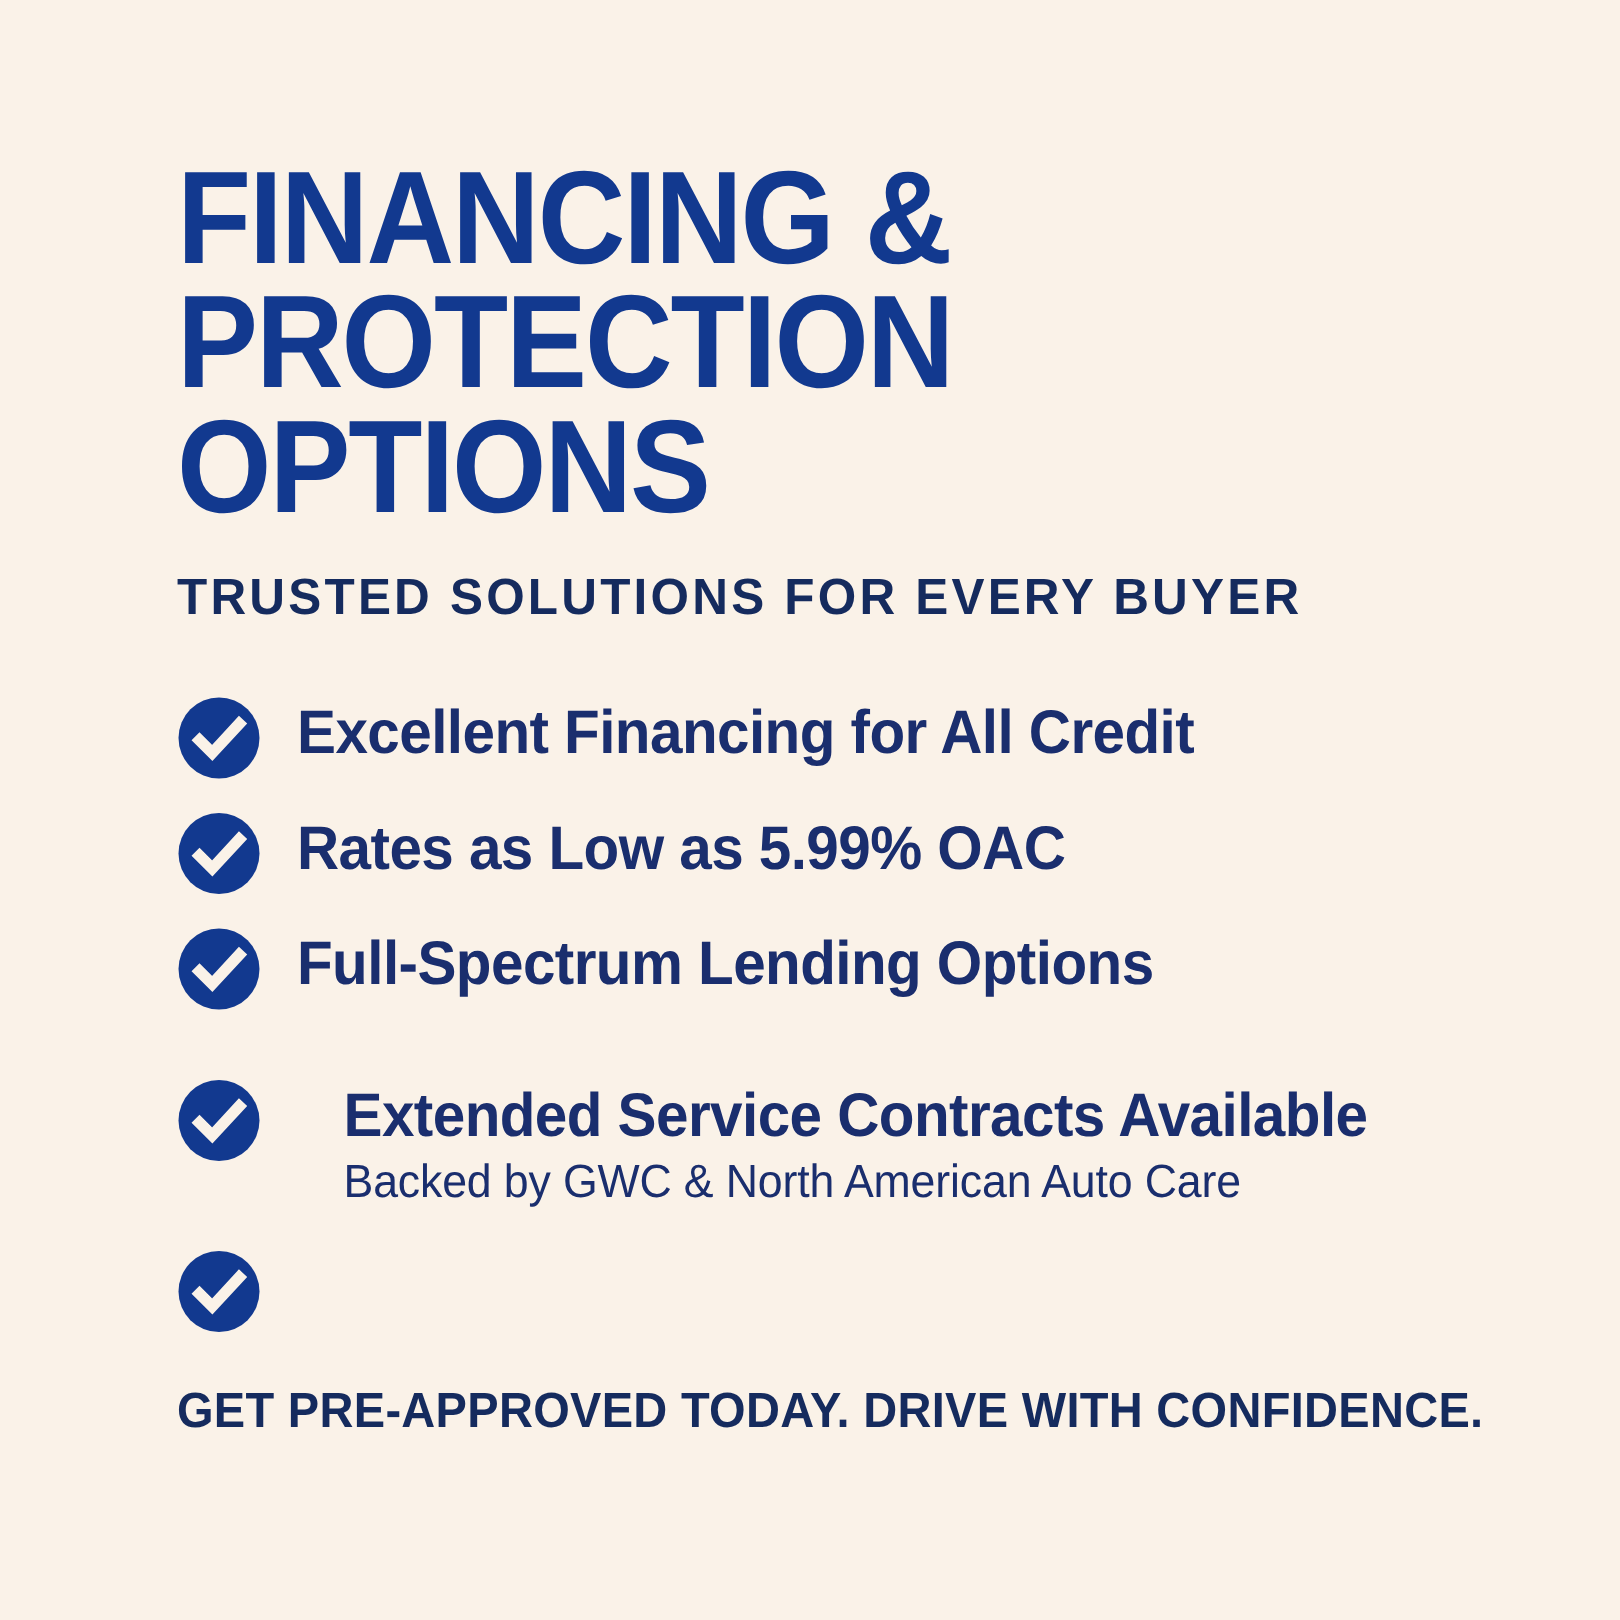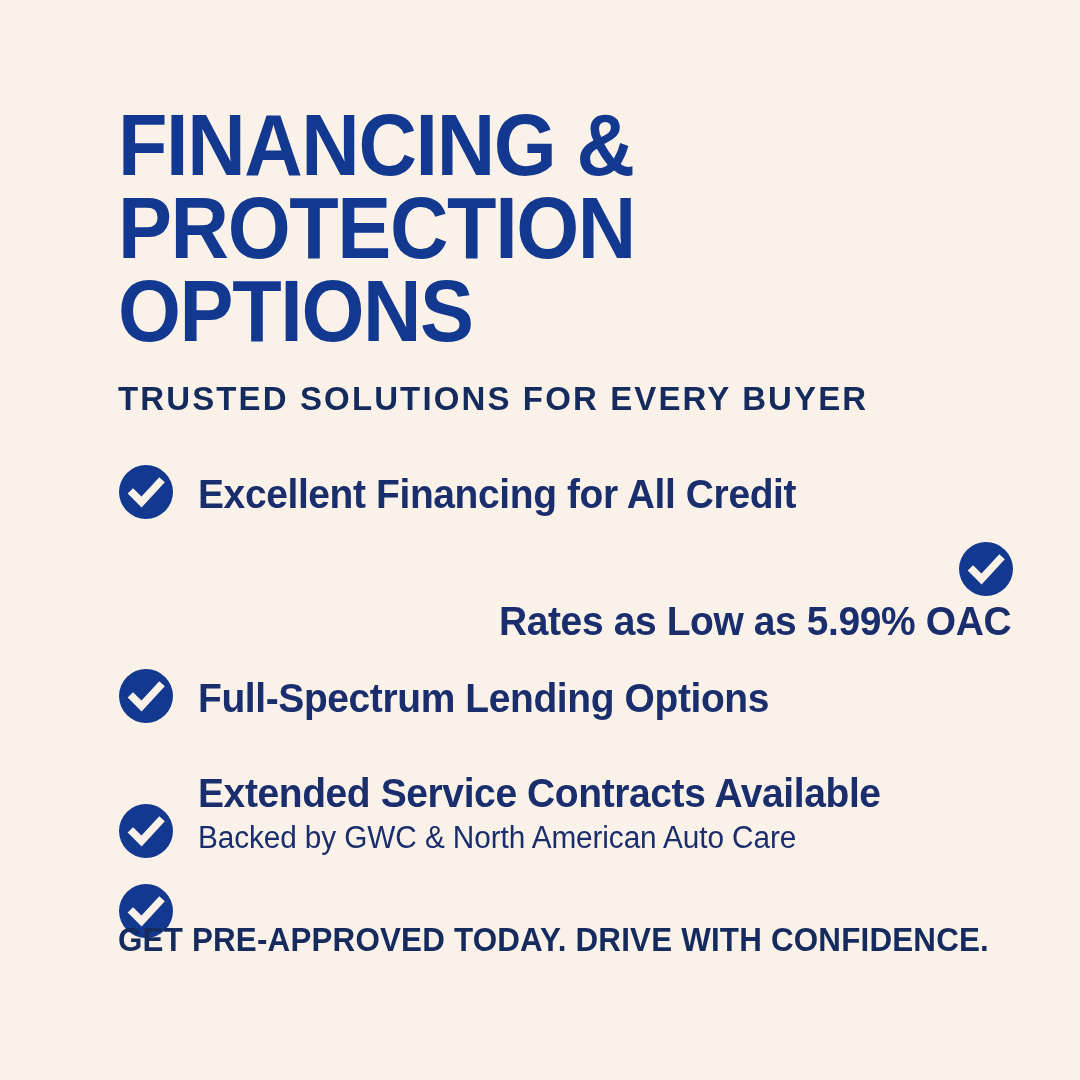--- a/index.html
+++ b/index.html
@@ -63,24 +63,24 @@
   .bullets {
     position: absolute;
     left: 118px;
     top: 462px;
     width: 920px;
   }
 
   .bullet-row {
     position: relative;
     display: flex;
-    align-items: flex-end;
+    align-items: flex-start;
     margin-bottom: 22px;
   }
-  .bullet-row.has-sub { margin-bottom: 16px; }
+  .bullet-row.has-sub { margin-bottom: 16px; gap: 31px; }
   .bullet-row:last-child { margin-bottom: 0; }
 
   .check-badge {
     flex: 0 0 auto;
     width: 56px;
     height: 56px;
     margin-right: 24px;
     position: relative;
     top: 2px;
   }
@@ -113,21 +113,21 @@
     line-height: 38px;
     letter-spacing: -0.1px;
     margin-top: 2px;
     transform: scaleX(0.96);
     transform-origin: left center;
     white-space: nowrap;
   }
 
   
   .bullet-row.r1 { margin-bottom: 21px; }
-  .bullet-row.r2 { margin-bottom: 21px; flex-direction: column; }
+  .bullet-row.r2 { margin-bottom: 21px; }
   .bullet-row.r3 { margin-bottom: 45px; }
   .bullet-row.r4 { margin-bottom: 24px; }
 
   
   .footer {
     position: absolute;
     left: 118px;
     top: 921px;
     color: #152b5e;
     font-family: "Liberation Sans Narrow", "Liberation Sans", sans-serif;

